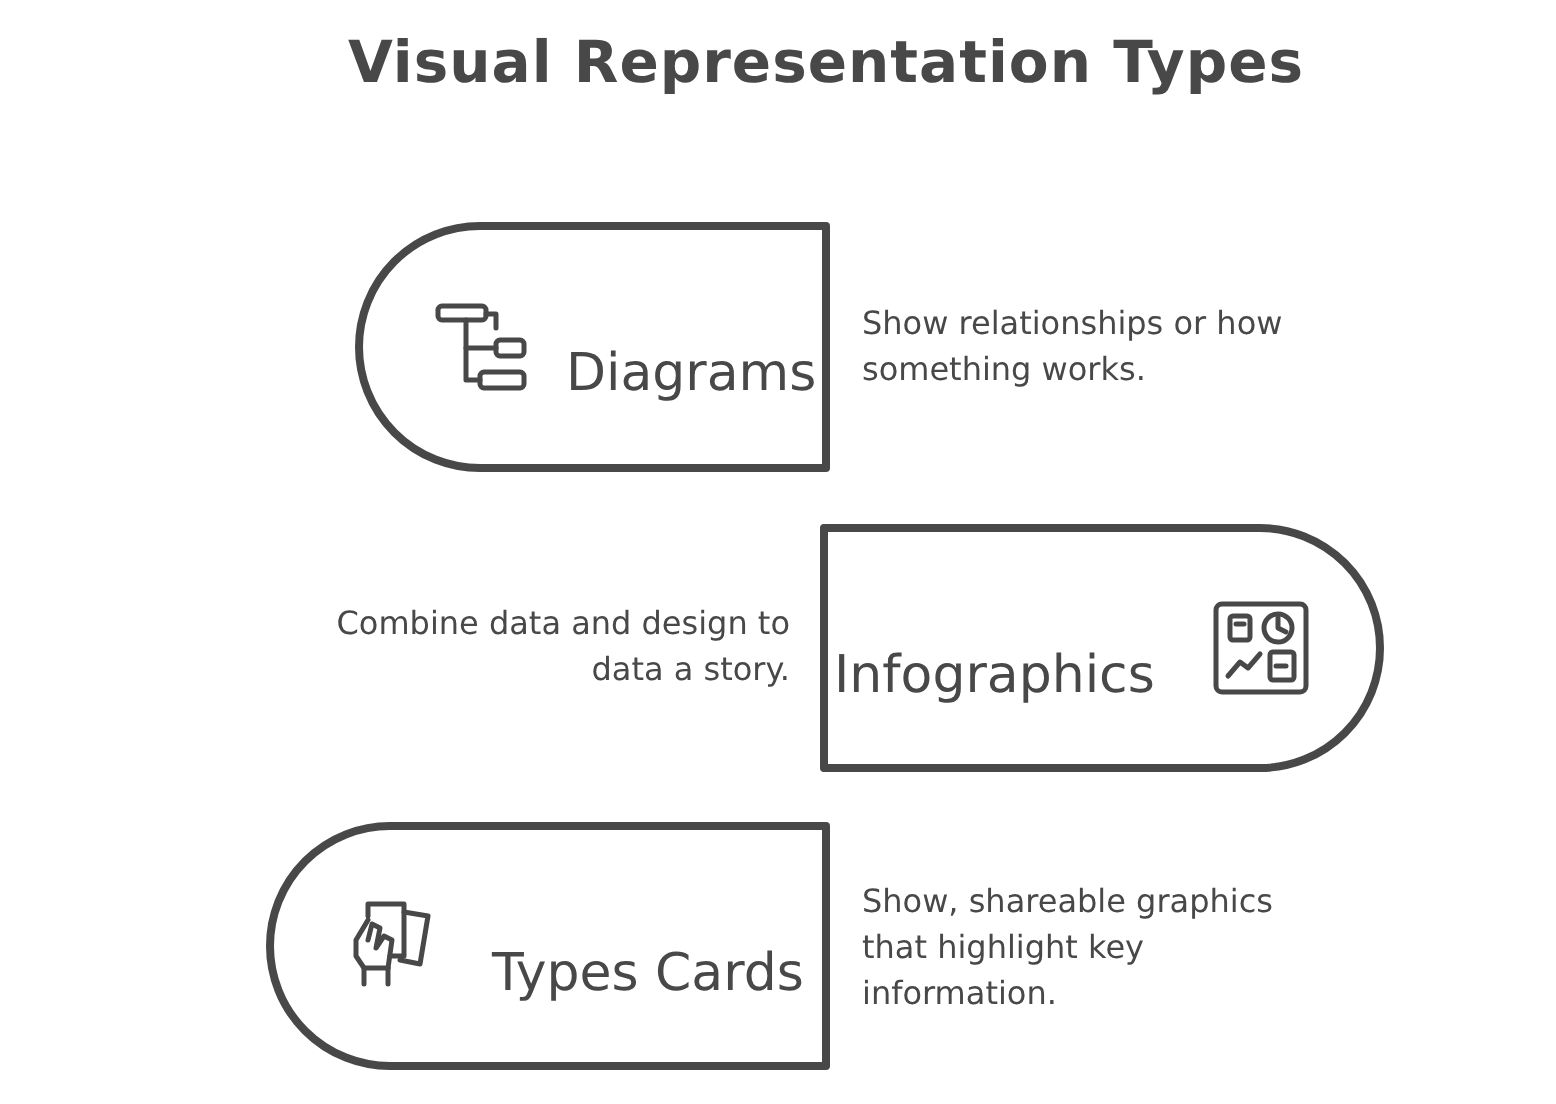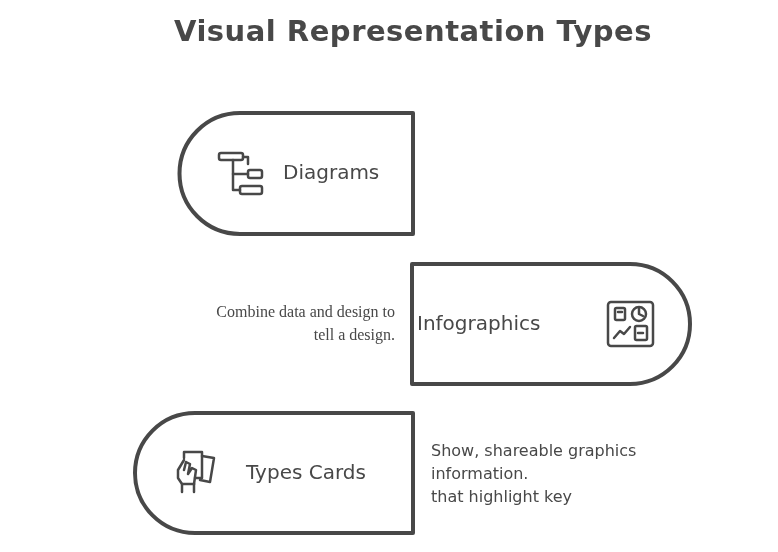--- a/index.html
+++ b/index.html
@@ -1,23 +1,23 @@
 <!DOCTYPE html>
 <html><head>
   <meta charset="utf-8">
   <style>
     html, body { margin: 0; padding: 0; background: #ffffff; }
     body { width: 778px; height: 552px; position: relative; overflow: hidden;
            font-family: "DejaVu Sans", sans-serif; color: #484848; }
     .title { position: absolute; left: 0; top: 14px; width: 826px; text-align: center;
              font-size: 29px; font-weight: bold; color: #484848; letter-spacing: 0.5px; }
     svg.shapes { position: absolute; left: 0; top: 0; }
-    .label { position: absolute; font-size: 20px; color: #484848; white-space: nowrap; }
+    .label { position: absolute; font-size: 26px; color: #484848; white-space: nowrap; margin-top: 12px; }
     .desc { position: absolute; font-size: 16px; line-height: 23px; color: #484848; }
-    .desc.right { text-align: right; font-family: Liberation Serif, serif; }
+    .desc.right { text-align: right; }
     .icon { position: absolute; }
   </style>
 </head>
 <body>
 
 <div class="title">Visual Representation Types</div>
 
 <svg class="shapes" width="778" height="552">
 
   <path d="M 413 113 L 240 113 A 60 60 0 0 0 240 234 L 413 234 Z" fill="#fff" stroke="#484848" stroke-width="4" stroke-linejoin="round"></path>
@@ -32,25 +32,27 @@
     <rect x="3" y="3" width="24" height="7" rx="2"></rect>
     <path d="M 27 7 L 32 7 L 32 14"></path>
     <path d="M 17 10 L 17 40 L 24 40"></path>
     <rect x="32" y="20" width="14" height="8" rx="2"></rect>
     <path d="M 17 24 L 32 24"></path>
     <rect x="24" y="36" width="22" height="8" rx="2"></rect>
   </g>
 </svg>
 <div class="label" style="left:283px;top:160px">Diagrams</div>
 <div class="desc" style="left:431px;top:150px">
+  <div>Show relationships or how</div>
+  <div>something works.</div>
 </div>
 
 <div class="desc right" style="left:130px;top:300px;width:265px">
   <div>Combine data and design to</div>
-  <div>tell a design.</div>
+  <div>data a story.</div>
 </div>
 <div class="label" style="left:417px;top:311px">Infographics</div>
 <svg class="icon" style="left:606px;top:300px" width="50" height="48" viewBox="0 0 50 48">
   <g fill="none" stroke="#484848" stroke-width="2.5" stroke-linecap="round" stroke-linejoin="round">
     <rect x="2" y="2" width="45" height="44" rx="3"></rect>
     <rect x="9" y="8" width="10" height="12" rx="1.5"></rect>
     <path d="M 12 12 L 16 12"></path>
     <circle cx="33" cy="14" r="7"></circle>
     <path d="M 33 9 L 33 14 L 37 16"></path>
     <path d="M 8 38 L 14 31 L 18 34 L 24 27"></path>
@@ -64,15 +66,15 @@
     <path d="M 14 10 L 14 4 L 32 4 L 32 30 L 25 30"></path>
     <path d="M 32 8 L 44 10 L 40 34 L 30 32"></path>
     <path d="M 14 12 L 8 22 L 8 30 L 12 36 L 12 44 M 24 36 L 24 44"></path>
     <path d="M 12 36 L 24 36"></path>
     <path d="M 14 22 L 16 14 L 20 16 L 18 26 L 22 20 L 26 22 L 24 36"></path>
   </g>
 </svg>
 <div class="label" style="left:246px;top:460px">Types Cards</div>
 <div class="desc" style="left:431px;top:439px">
   <div>Show, shareable graphics</div>
+  <div>that highlight key</div>
   <div>information.</div>
-  <div>that highlight key</div>
 </div>
 
 </body></html>

